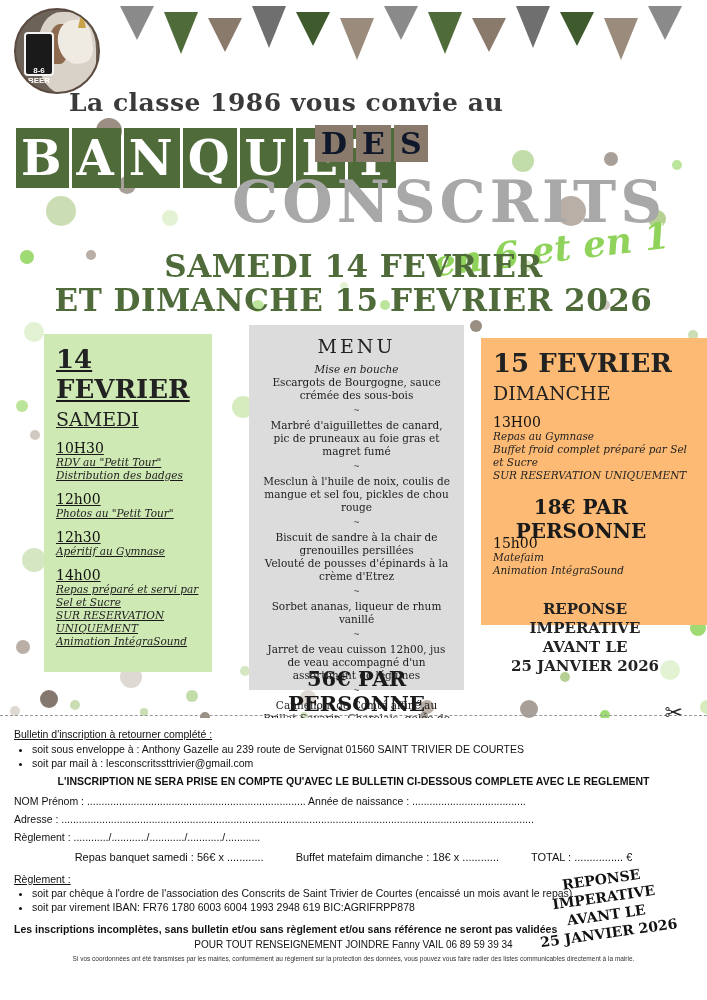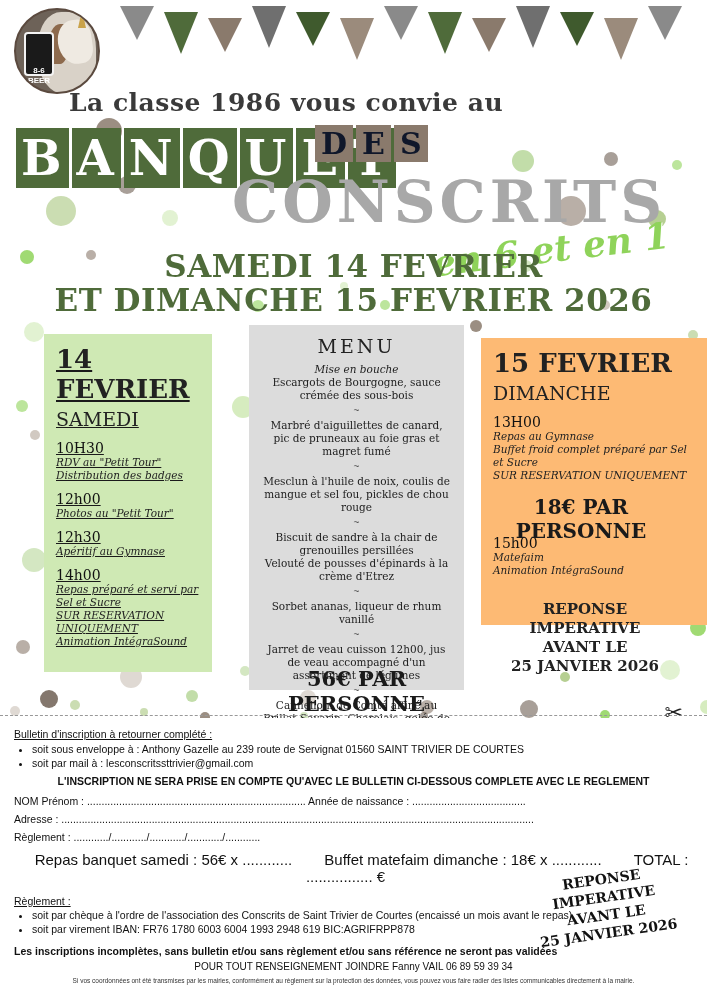--- a/index.html
+++ b/index.html
@@ -148,21 +148,21 @@
   
   .form {
     position:absolute; left:0; top:722px; width:707px; height:278px;
     padding:4px 14px; font-size:10px; color:#111;
   }
   .form .lead { font-size:10.5px; text-decoration:underline; margin:2px 0 3px 0; }
   .form ul { margin:2px 0 6px 18px; padding:0; }
   .form li { font-size:10.5px; margin-bottom:2px; list-style-type:disc; }
   .form .centered-bold { text-align:center; font-weight:bold; font-size:10.5px; margin:4px 0 8px 0; }
   .field-row { font-size:10.5px; margin-bottom:6px; }
-  .recap { text-align:center; font-size:15px; margin:8px 0 10px 0; }
+  .recap { text-align:center; font-size:11px; margin:8px 0 10px 0; }
   .recap span { margin:0 16px; }
   .regl-title { text-decoration:underline; font-size:10.5px; margin-bottom:2px; }
   .annot { font-weight:bold; font-style:italic; font-size:10.5px; margin:4px 0 0 6px; }
   .footer-bold { text-align:left; font-weight:bold; font-size:10.5px; margin-top:10px; }
   .footer-mid { text-align:center; font-size:10px; margin-top:4px; }
   .footer-small { text-align:center; font-size:6.5px; color:#333; margin-top:5px; }
 
   .stamp {
     position:absolute; right:12px; top:148px; width:180px; text-align:center;
     font-family:"DejaVu Serif", serif; font-weight:bold; font-size:14px;

